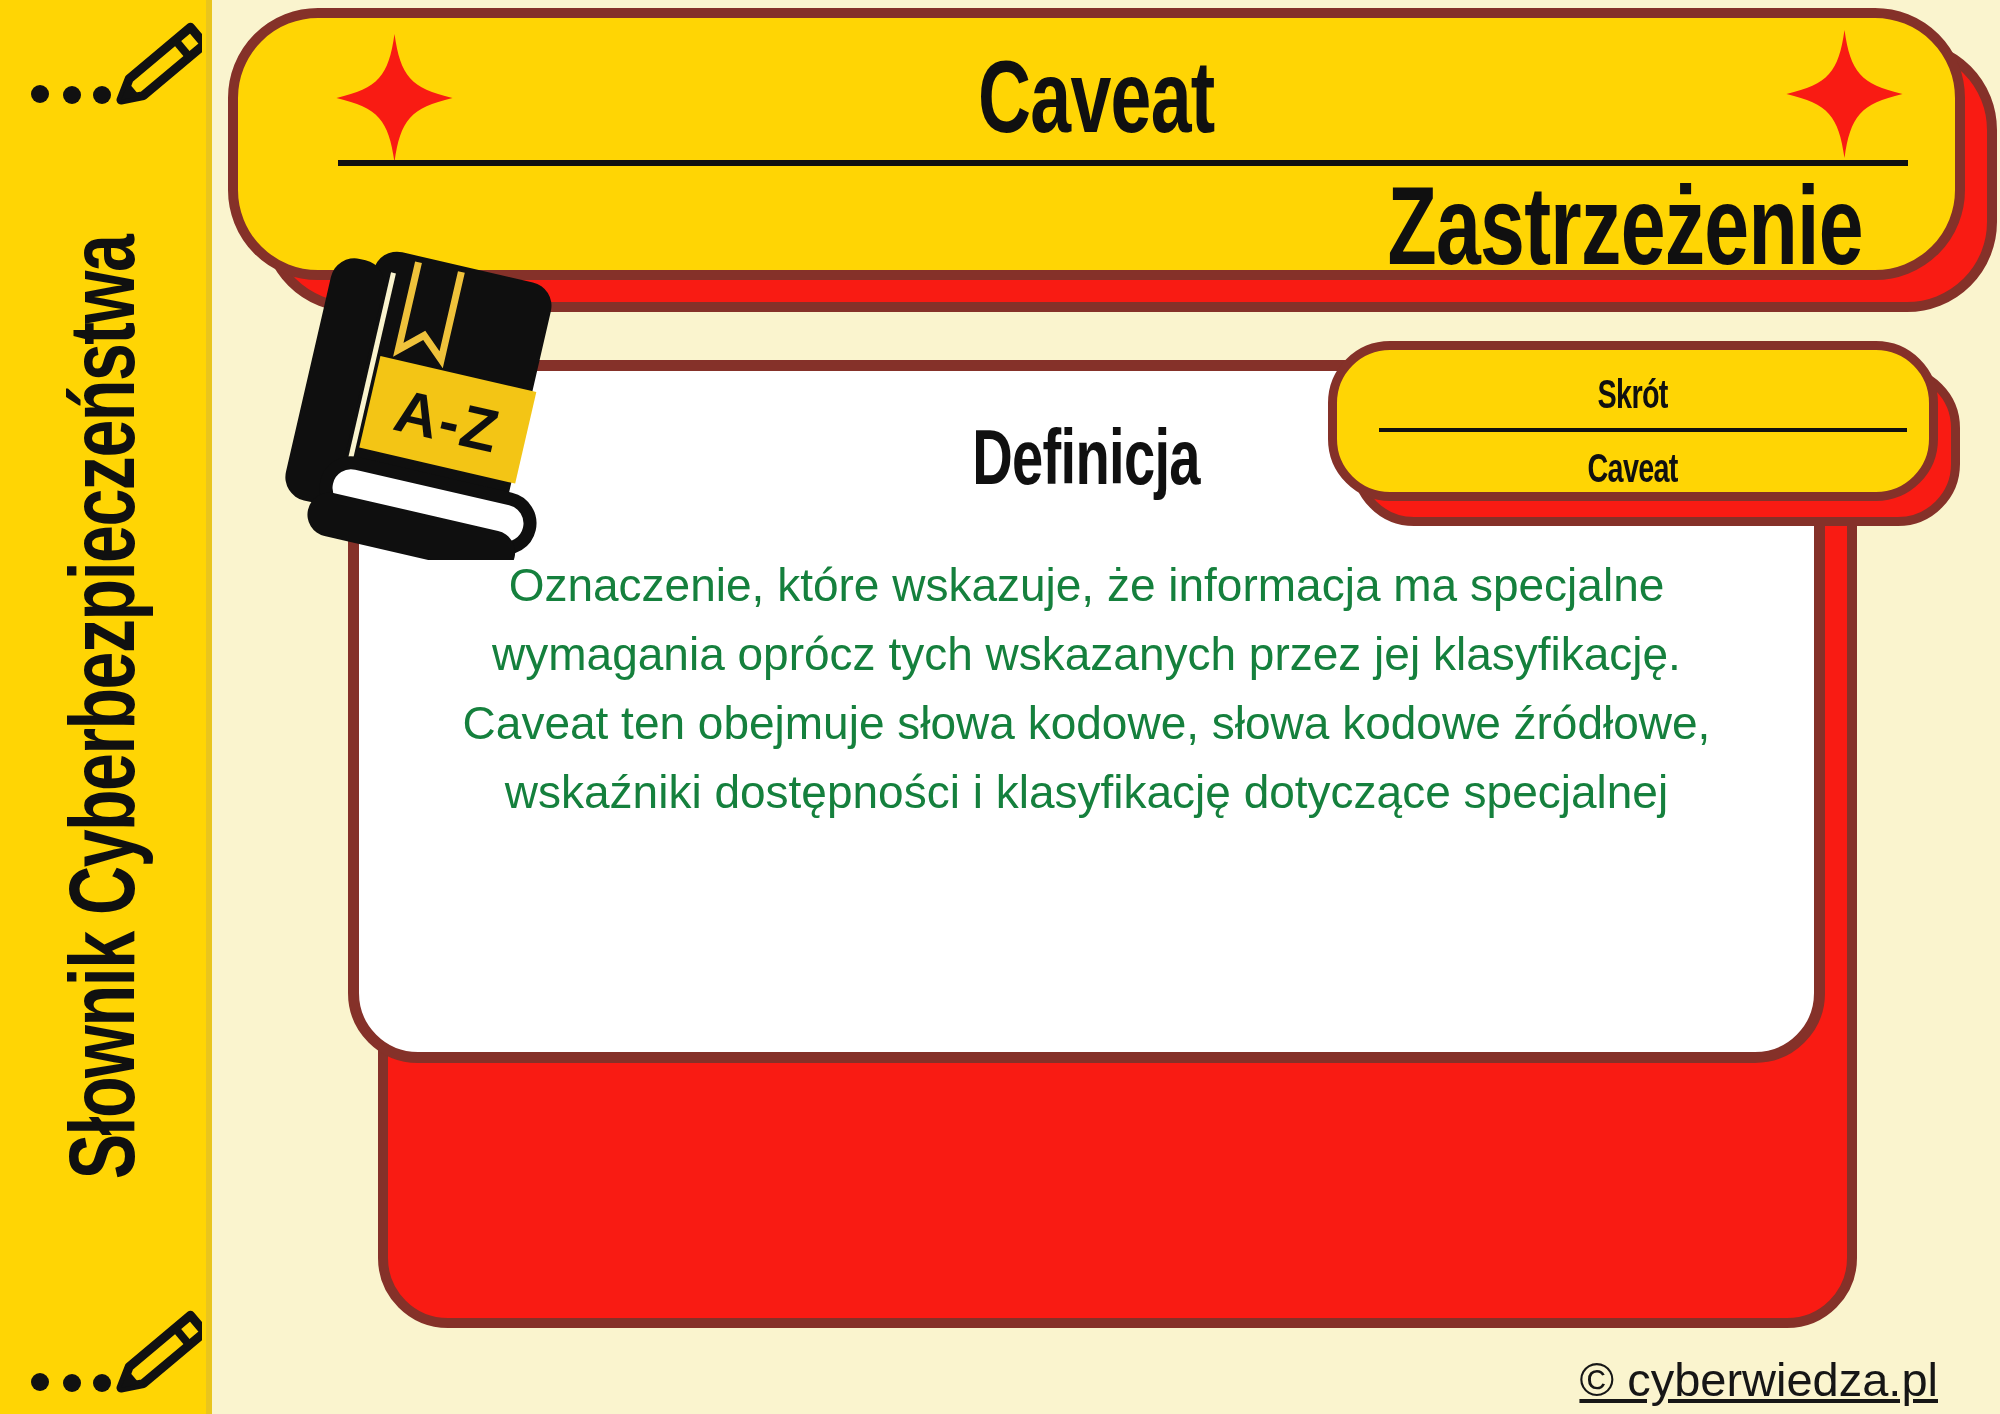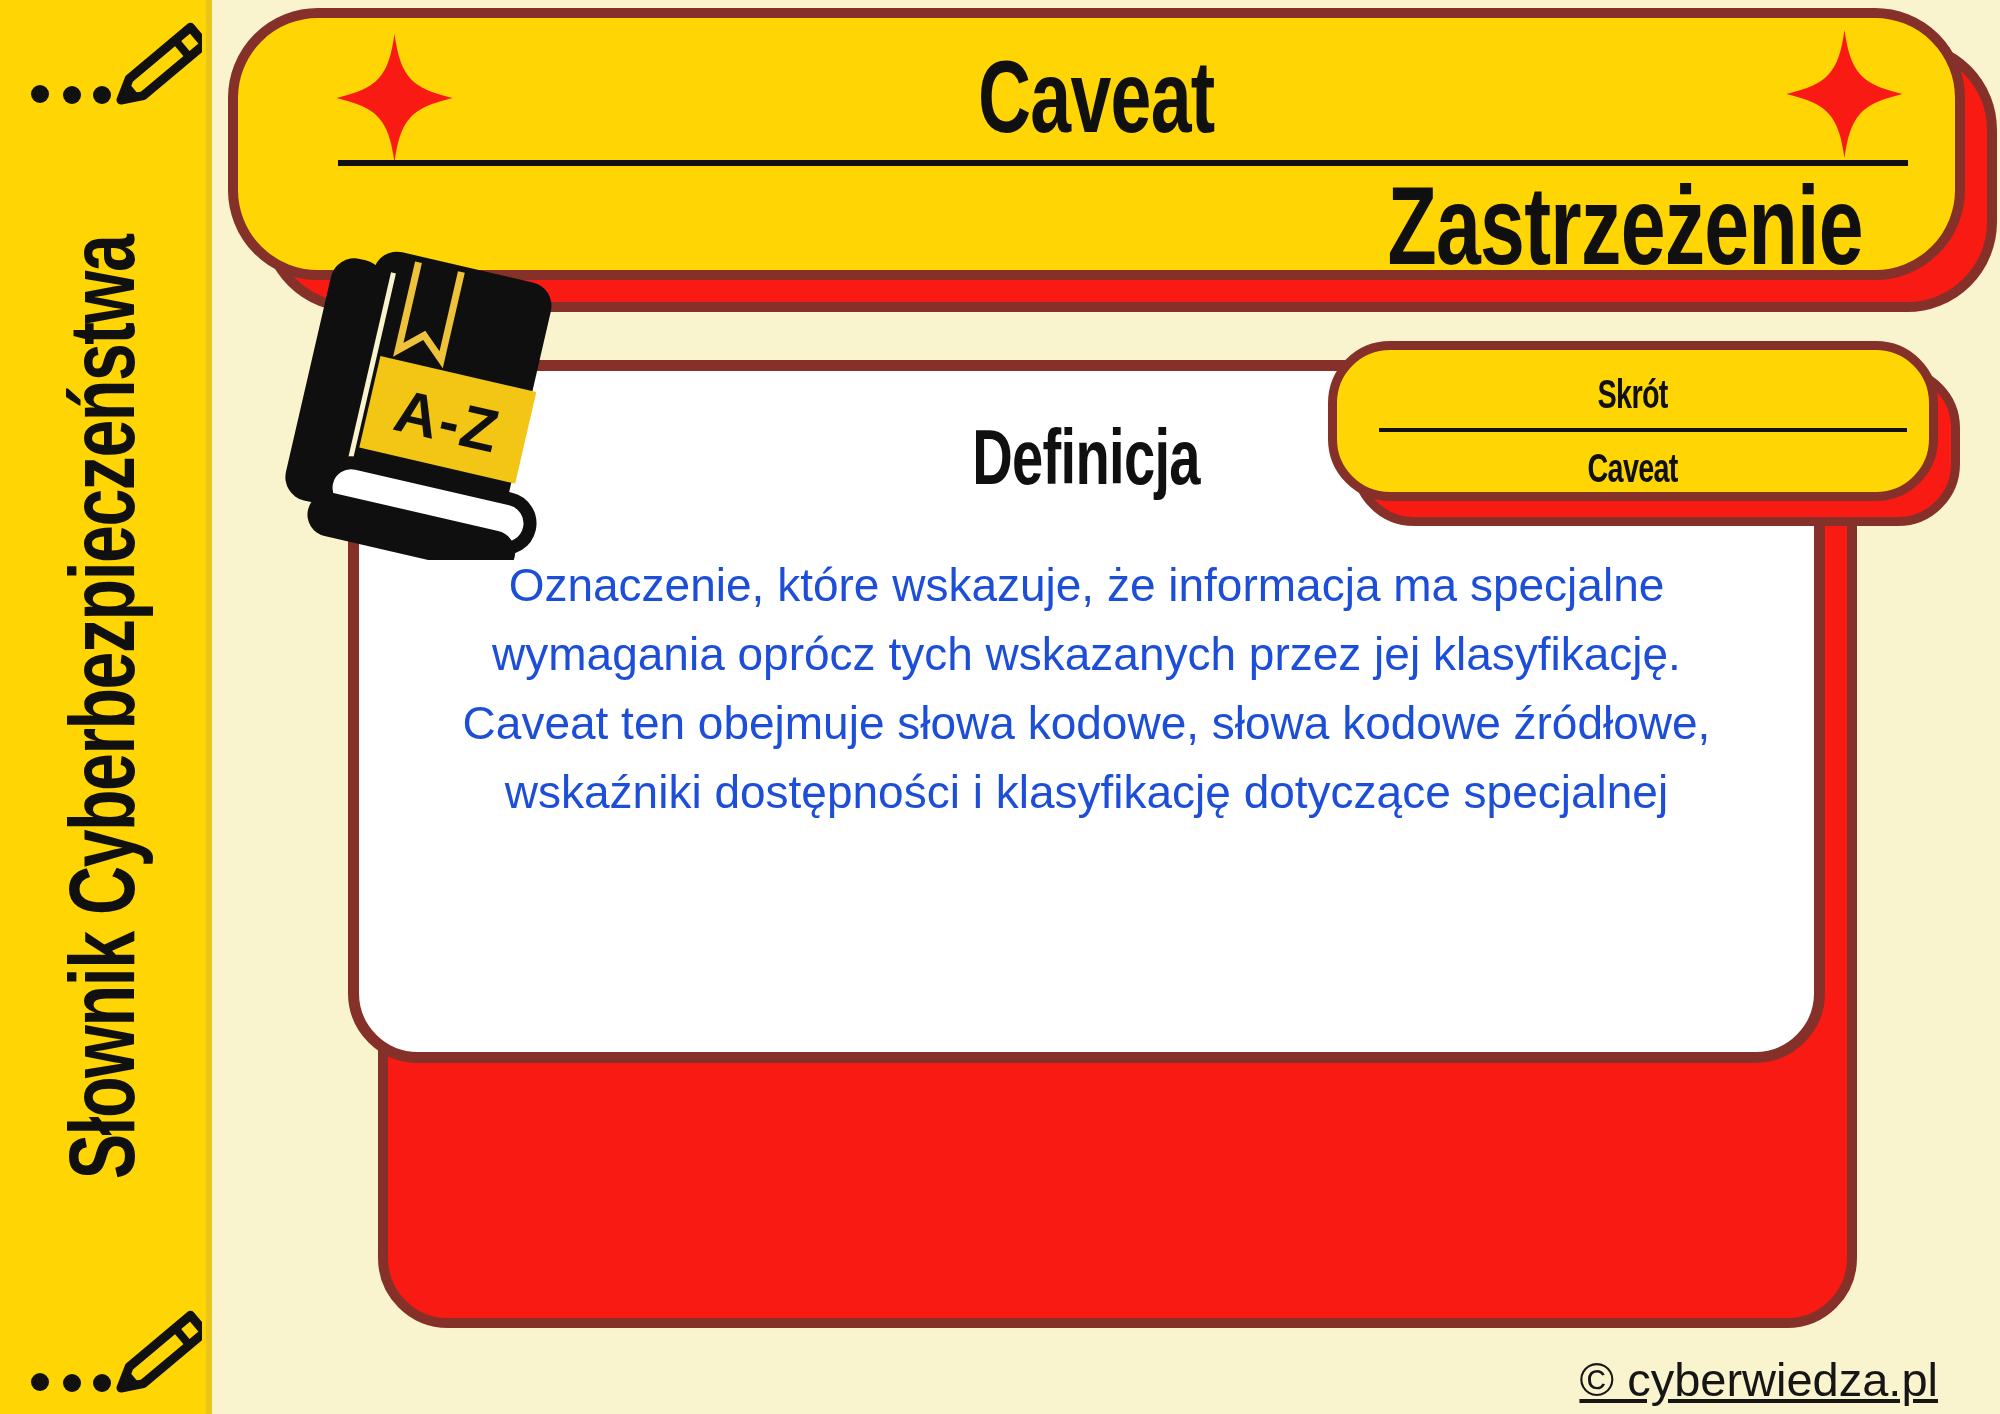--- a/index.html
+++ b/index.html
@@ -81,21 +81,21 @@
   .card {
     position:absolute; left:348px; top:360px; width:1477px; height:703px;
     background:#ffffff; border:11px solid #853129; border-radius:70px;
   }
   .card-heading {
     position:absolute; top:40px; left:0; width:100%; text-align:center;
     font-size:78px; line-height:1.2; color:#101010;
   }
   .card-text {
     position:absolute; top:180px; left:3%; width:94%; text-align:center;
-    font-size:46px; line-height:69px; color:#1d4ed8;
+    font-size:46px; line-height:69px; color:#15803d;
   }
 
   
   .book-svg { position:absolute; left:284px; top:248px; width:274px; height:312px; }
   .book-label-text { font-family:"Liberation Sans", sans-serif; font-weight:700;
     font-size:60px; letter-spacing:2px; }
 
   
   .copyright {
     position:absolute; top:1352px; right:62px;

